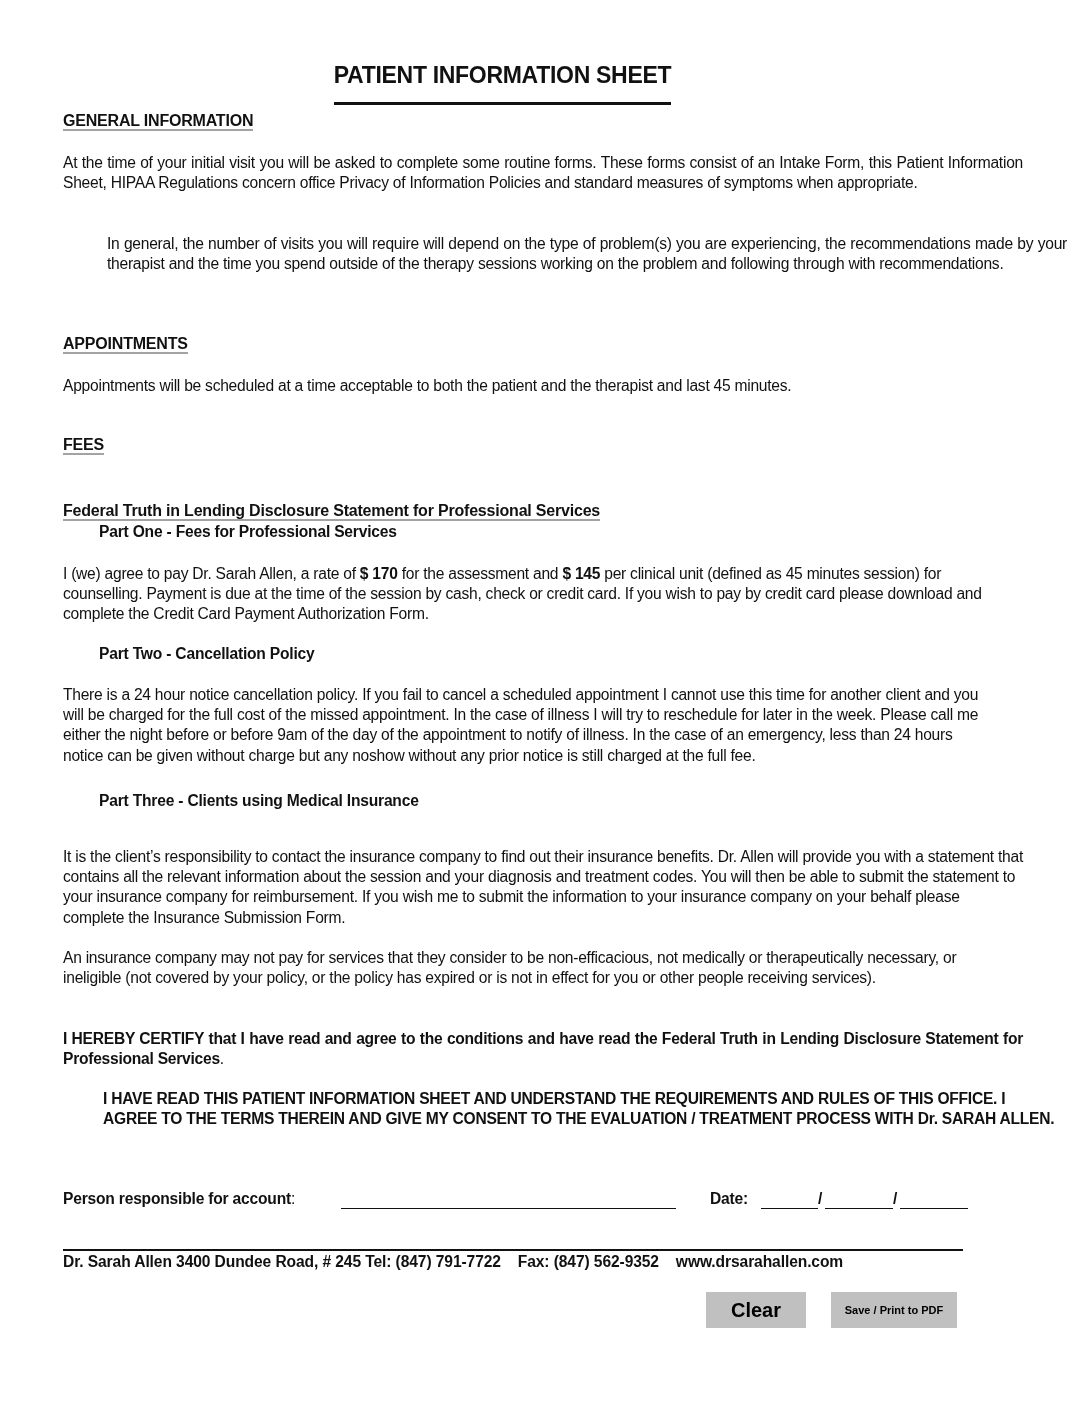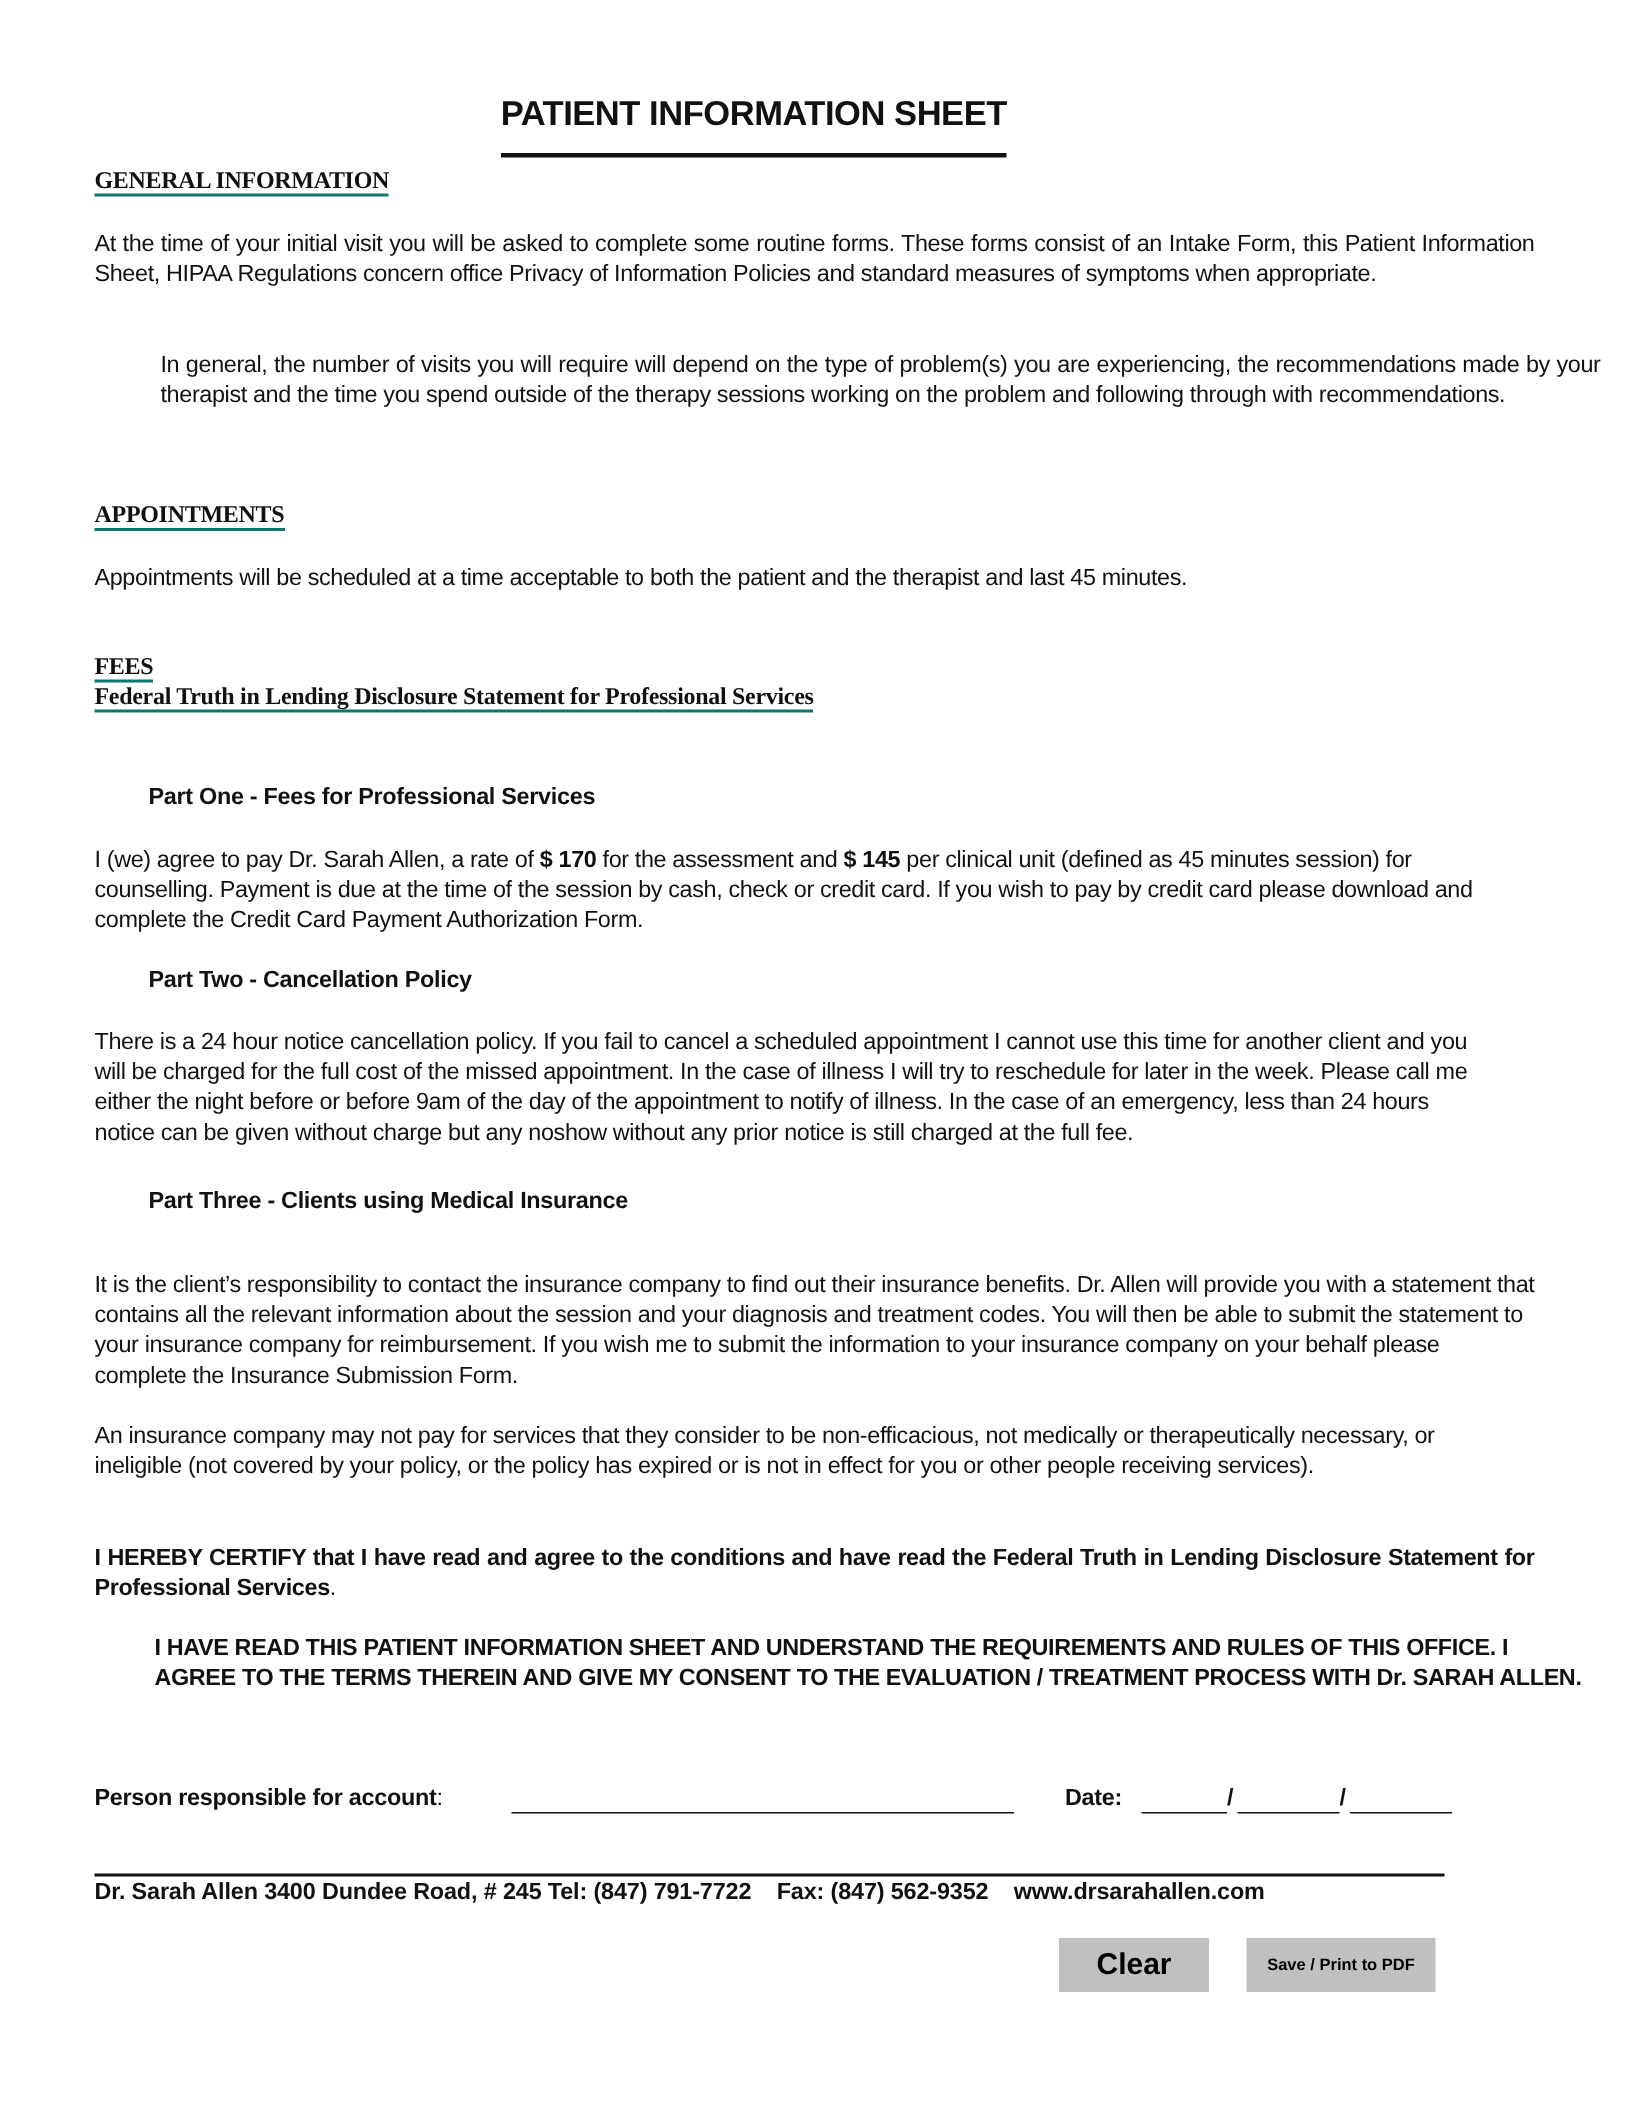--- a/index.html
+++ b/index.html
@@ -9,21 +9,21 @@
   }
   .abs { position: absolute; }
   .title {
     left: 0; width: 1005px; top: 62px; text-align: center;
     font-size: 23px; font-weight: bold; letter-spacing: -0.3px;
   }
   .title span { border-bottom: 3px solid #111; padding-bottom: 14px; }
   .h {
     left: 63px; font-size: 16px; font-weight: bold; letter-spacing: -0.2px;
   }
-  .h span { border-bottom: 2px solid #0f766e; font-family: Liberation Serif, serif; }
+  .h span { border-bottom: 2px solid #a3a3a3; }
   .p {
     left: 63px; width: 960px; font-size: 15.6px; line-height: 20.2px; letter-spacing: -0.25px;
   }
   .justify { text-align: justify; text-align-last: left; }
   .bold { font-weight: bold; }
   .sub { left: 63px; font-size: 15.6px; font-weight: bold; letter-spacing: -0.2px; margin-left: 36px; }
   .sig-label { left: 63px; top: 1190px; font-size: 15.6px; font-weight: bold; letter-spacing: -0.2px; }
   .line { position: absolute; border-bottom: 1.5px solid #111; }
   .slash { position: absolute; font-size: 15.6px; font-weight: bold; }
   .footer-rule { left: 63px; top: 1249px; width: 900px; height: 0; border-top: 2px solid #111; }
@@ -42,21 +42,21 @@
 <div class="abs title"><span>PATIENT INFORMATION SHEET</span></div>
 
 <div class="abs h" style="top:112px;"><span>GENERAL INFORMATION</span></div>
 <div class="abs p justify" style="top:153px;">At the time of your initial visit you will be asked to complete some routine forms. These forms consist of an Intake Form, this Patient Information Sheet, HIPAA Regulations concern office Privacy of Information Policies and standard measures of symptoms when appropriate.</div>
 <div class="abs p justify" style="top:234px;margin-left:44px;">In general, the number of visits you will require will depend on the type of problem(s) you are experiencing, the recommendations made by your therapist and the time you spend outside of the therapy sessions working on the problem and following through with recommendations.</div>
 
 <div class="abs h" style="top:335px;"><span>APPOINTMENTS</span></div>
 <div class="abs p" style="top:376px;">Appointments will be scheduled at a time acceptable to both the patient and the therapist and last 45 minutes.</div>
 
 <div class="abs h" style="top:436px;"><span>FEES</span></div>
-<div class="abs h" style="top:456px;text-align:right;"><span>Federal Truth in Lending Disclosure Statement for Professional Services</span></div>
+<div class="abs h" style="top:502px;text-align:right;"><span>Federal Truth in Lending Disclosure Statement for Professional Services</span></div>
 
 <div class="abs sub" style="top:523px;">Part One - Fees for Professional Services</div>
 <div class="abs p" style="top:564px; width:950px;"><span>I (we) agree to pay Dr. Sarah Allen, a rate of </span><span class="bold">$ 170</span><span> for the assessment and </span><span class="bold">$ 145</span><span> per clinical unit (defined as 45 minutes session) for counselling. Payment is due at the time of the session by cash, check or credit card. If you wish to pay by credit card please download and complete the Credit Card Payment Authorization Form.</span></div>
 
 <div class="abs sub" style="top:645px;">Part Two - Cancellation Policy</div>
 <div class="abs p" style="top:685px; width:925px;">There is a 24 hour notice cancellation policy. If you fail to cancel a scheduled appointment I cannot use this time for another client and you will be charged for the full cost of the missed appointment. In the case of illness I will try to reschedule for later in the week. Please call me either the night before or before 9am of the day of the appointment to notify of illness. In the case of an emergency, less than 24 hours notice can be given without charge but any noshow without any prior notice is still charged at the full fee.</div>
 
 <div class="abs sub" style="top:792px;">Part Three - Clients using Medical Insurance</div>
 <div class="abs p" style="top:847px;">It is the client’s responsibility to contact the insurance company to find out their insurance benefits. Dr. Allen will provide you with a statement that contains all the relevant information about the session and your diagnosis and treatment codes. You will then be able to submit the statement to your insurance company for reimbursement. If you wish me to submit the information to your insurance company on your behalf please complete the Insurance Submission Form.</div>
 <div class="abs p" style="top:948px; width:955px;">An insurance company may not pay for services that they consider to be non-efficacious, not medically or therapeutically necessary, or ineligible (not covered by your policy, or the policy has expired or is not in effect for you or other people receiving services).</div>

